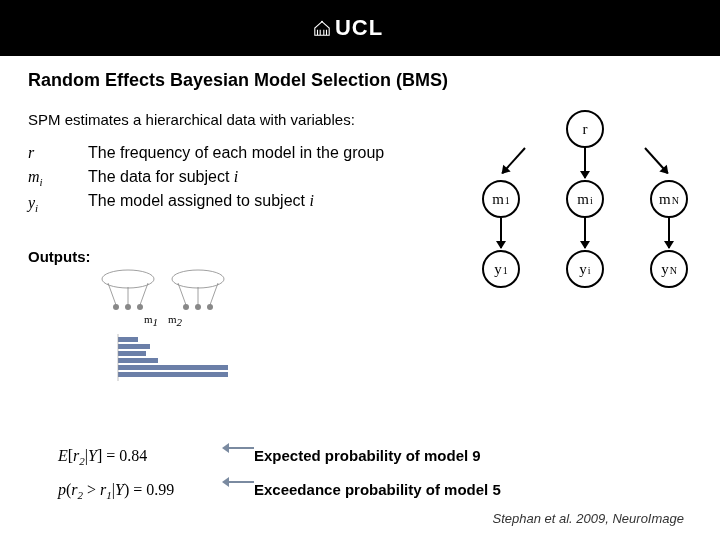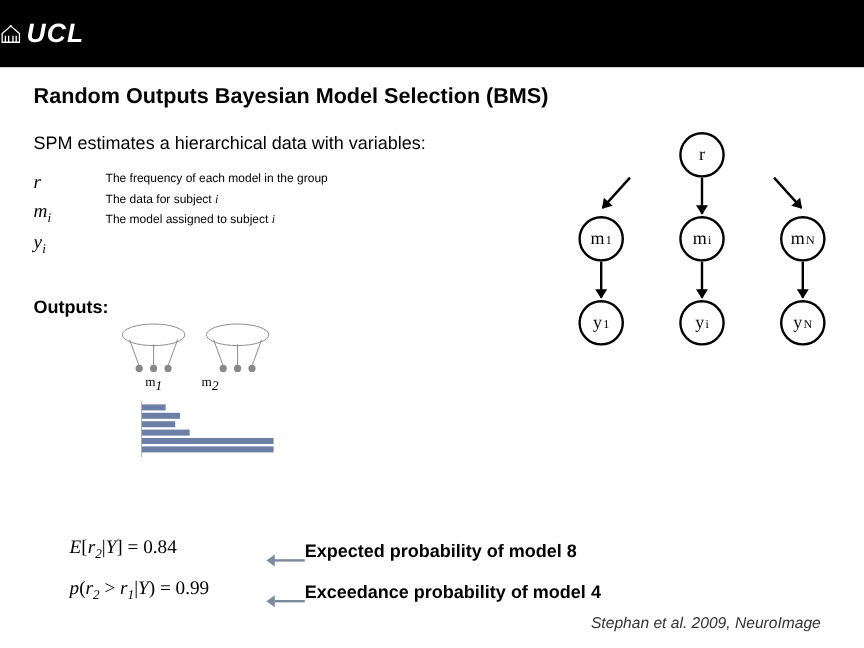--- a/index.html
+++ b/index.html
@@ -1,33 +1,33 @@
 <!DOCTYPE html>
 <html><head>
 <meta charset="utf-8">
 <style>
   * { margin: 0; padding: 0; box-sizing: border-box; }
   body { width: 720px; height: 540px; font-family: Arial, Helvetica, sans-serif; background: #fff; color: #000; position: relative; }
-  .header-bar { width: 100%; height: 56px; background: #000; display: flex; justify-content: flex-start; align-items: center; padding-right: 24px; font-style: italic; }
+  .header-bar { width: 100%; height: 56px; background: #000; display: flex; justify-content: center; align-items: center; padding-right: 24px; }
   .ucl-logo { display: flex; align-items: center; color: #fff; }
   .ucl-dome { width: 18px; height: 18px; margin-right: 4px; }
   .ucl-text { font-size: 22px; font-weight: 700; letter-spacing: 1px; }
   .content { padding: 14px 28px 0 28px; }
   .title { font-size: 18px; font-weight: 700; margin-bottom: 20px; }
   .subtitle { font-size: 15px; margin-bottom: 16px; }
   .var-block { display: flex; }
   .var-col { display: flex; flex-direction: column; gap: 6px; }
   .var-sym { font-family: Georgia, 'Times New Roman', serif; font-style: italic; font-size: 16px; min-width: 40px; }
-  .var-desc { font-size: 10px; }
+  .var-desc { font-size: 16px; }
   .sub { font-size: 11px; vertical-align: sub; font-style: italic; }
   .outputs-label { font-size: 15px; font-weight: 700; margin-top: 34px; margin-bottom: 4px; }
   .mini-chart { display:flex; gap:10px; align-items:flex-start; margin-left: 70px; }
   .bars-mini { width:130px; height:90px; }
   .prob-rows { margin-top: 24px; }
-  .prob-row { display: flex; align-items: flex-end; margin-bottom: 14px; margin-left: 30px; }
+  .prob-row { display: flex; align-items: flex-start; margin-bottom: 14px; margin-left: 30px; }
   .formula { font-family: Georgia, 'Times New Roman', serif; font-size: 16px; min-width: 170px; }
   .arrow-left { width: 26px; height: 2px; background: #7a8aa0; position: relative; }
   .arrow-left::before { content:""; position:absolute; left:-6px; top:-4px; border-right:7px solid #7a8aa0; border-top:5px solid transparent; border-bottom:5px solid transparent; }
   .prob-desc { font-size: 15px; font-weight: 700; }
   .citation { position: absolute; bottom: 14px; right: 36px; font-size: 13px; font-style: italic; color: #333; }
   .graph-diagram { position: absolute; right: 20px; top: 110px; width: 230px; height: 200px; }
   .node { position: absolute; width: 38px; height: 38px; border: 2px solid #000; border-radius: 50%; background:#fff; display:flex; align-items:center; justify-content:center; font-family: Georgia,'Times New Roman',serif; font-size: 15px; }
   .node .lab { display:inline-flex; align-items:baseline; }
   .node-sub { font-size: 10px; margin-left:1px; }
   .edge { position:absolute; width:2px; background:#000; }
@@ -40,40 +40,40 @@
   <div class="ucl-logo">
     <svg class="ucl-dome" viewBox="0 0 20 20">
       <path d="M2 18 L2 10 L10 3 L18 10 L18 18 Z M5 18 L5 12 M8 18 L8 12 M12 18 L12 12 M15 18 L15 12" stroke="#fff" stroke-width="1.2" fill="none"></path>
       <circle cx="10" cy="3" r="1" fill="#fff"></circle>
     </svg>
     <span class="ucl-text">UCL</span>
   </div>
 </div>
 
 <div class="content">
-  <div class="title">Random Outputs Bayesian Model Selection (BMS)</div>
+  <div class="title">Random Effects Bayesian Model Selection (BMS)</div>
   <div class="subtitle">SPM estimates a hierarchical data with variables:</div>
 
   <div class="var-block">
     <div class="var-col" style="margin-right:20px;">
       <span class="var-sym"><span style="font-style:italic">r</span></span>
       <span class="var-sym"><span style="font-style:italic">m</span><span class="sub">i</span></span>
       <span class="var-sym"><span style="font-style:italic">y</span><span class="sub">i</span></span>
     </div>
     <div class="var-col">
       <span class="var-desc">The frequency of each model in the group</span>
       <span class="var-desc">The data for subject <span style="font-style:italic;font-family:Georgia">i</span></span>
       <span class="var-desc">The model assigned to subject <span style="font-style:italic;font-family:Georgia">i</span></span>
     </div>
   </div>
 
   <div class="outputs-label">Outputs:</div>
 
   <div class="mini-chart">
-    <div style="display:flex; flex-direction:column; align-items:center;">
+    <div style="display:flex; flex-direction:column; align-items:flex-end;">
       <svg width="60" height="44">
         <ellipse cx="30" cy="10" rx="26" ry="9" fill="none" stroke="#888" stroke-width="0.8"></ellipse>
         <line x1="10" y1="14" x2="18" y2="36" stroke="#888" stroke-width="0.8"></line>
         <line x1="30" y1="18" x2="30" y2="36" stroke="#888" stroke-width="0.8"></line>
         <line x1="50" y1="14" x2="42" y2="36" stroke="#888" stroke-width="0.8"></line>
         <circle cx="18" cy="38" r="3" fill="#888"></circle>
           <circle cx="30" cy="38" r="3" fill="#888"></circle>
           <circle cx="42" cy="38" r="3" fill="#888"></circle>
       </svg>
       <span style="font-family:Georgia;font-size:11px;">m<span class="sub">1</span></span>
@@ -98,26 +98,26 @@
     <rect x="20" y="29" width="40" height="5" fill="#6b7fa8"></rect>
     <rect x="20" y="36" width="150" height="5" fill="#6b7fa8"></rect>
     <rect x="20" y="43" width="170" height="5" fill="#6b7fa8"></rect>
     <line x1="20" y1="5" x2="20" y2="52" stroke="#999" stroke-width="0.6"></line>
   </svg>
 
   <div class="prob-rows">
     <div class="prob-row">
       <span class="formula"><i>E</i>[<i>r</i><span class="sub">2</span>|<i>Y</i>] = 0.84</span>
       <div class="arrow-left"></div>
-      <span class="prob-desc">Expected probability of model 8</span>
+      <span class="prob-desc">Expected probability of model 9</span>
     </div>
     <div class="prob-row">
       <span class="formula"><i>p</i>(<i>r</i><span class="sub">2</span> &gt; <i>r</i><span class="sub">1</span>|<i>Y</i>) = 0.99</span>
       <div class="arrow-left"></div>
-      <span class="prob-desc">Exceedance probability of model 4</span>
+      <span class="prob-desc">Exceedance probability of model 5</span>
     </div>
   </div>
 </div>
 
 <div class="graph-diagram">
 
   <div class="node" style="left:96px; top:0;">
       <span class="lab">r</span>
     </div>
 

